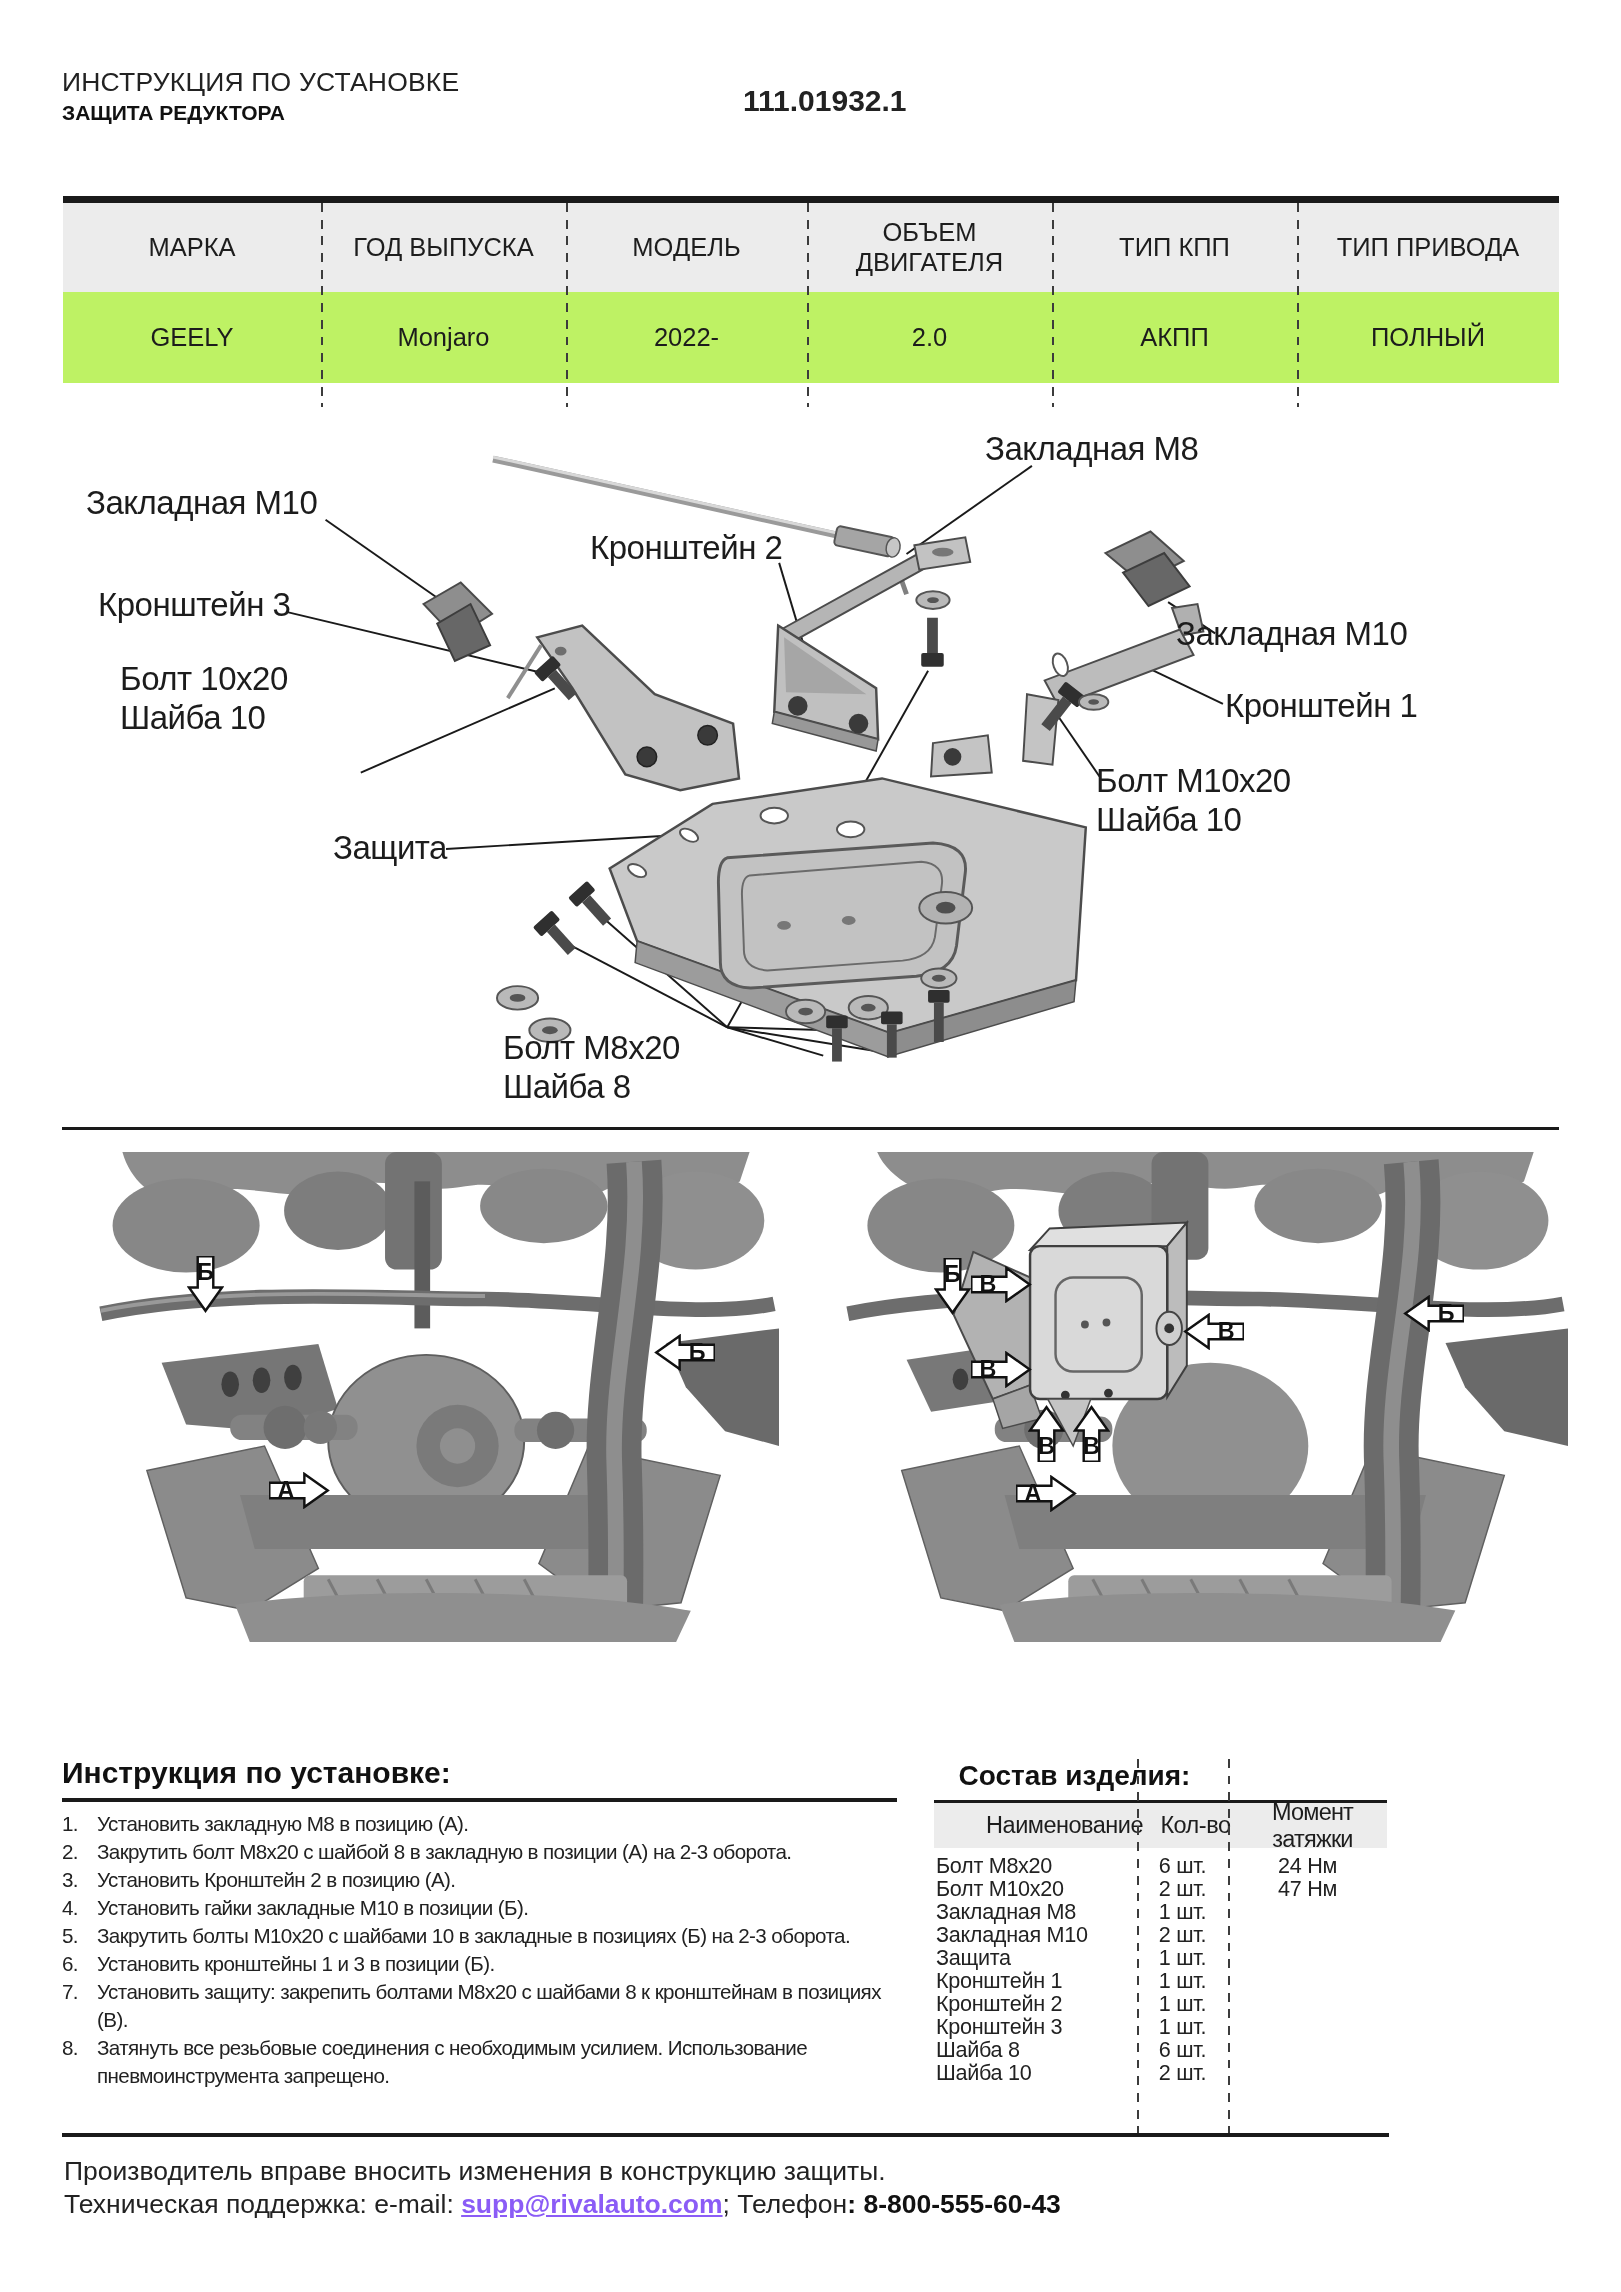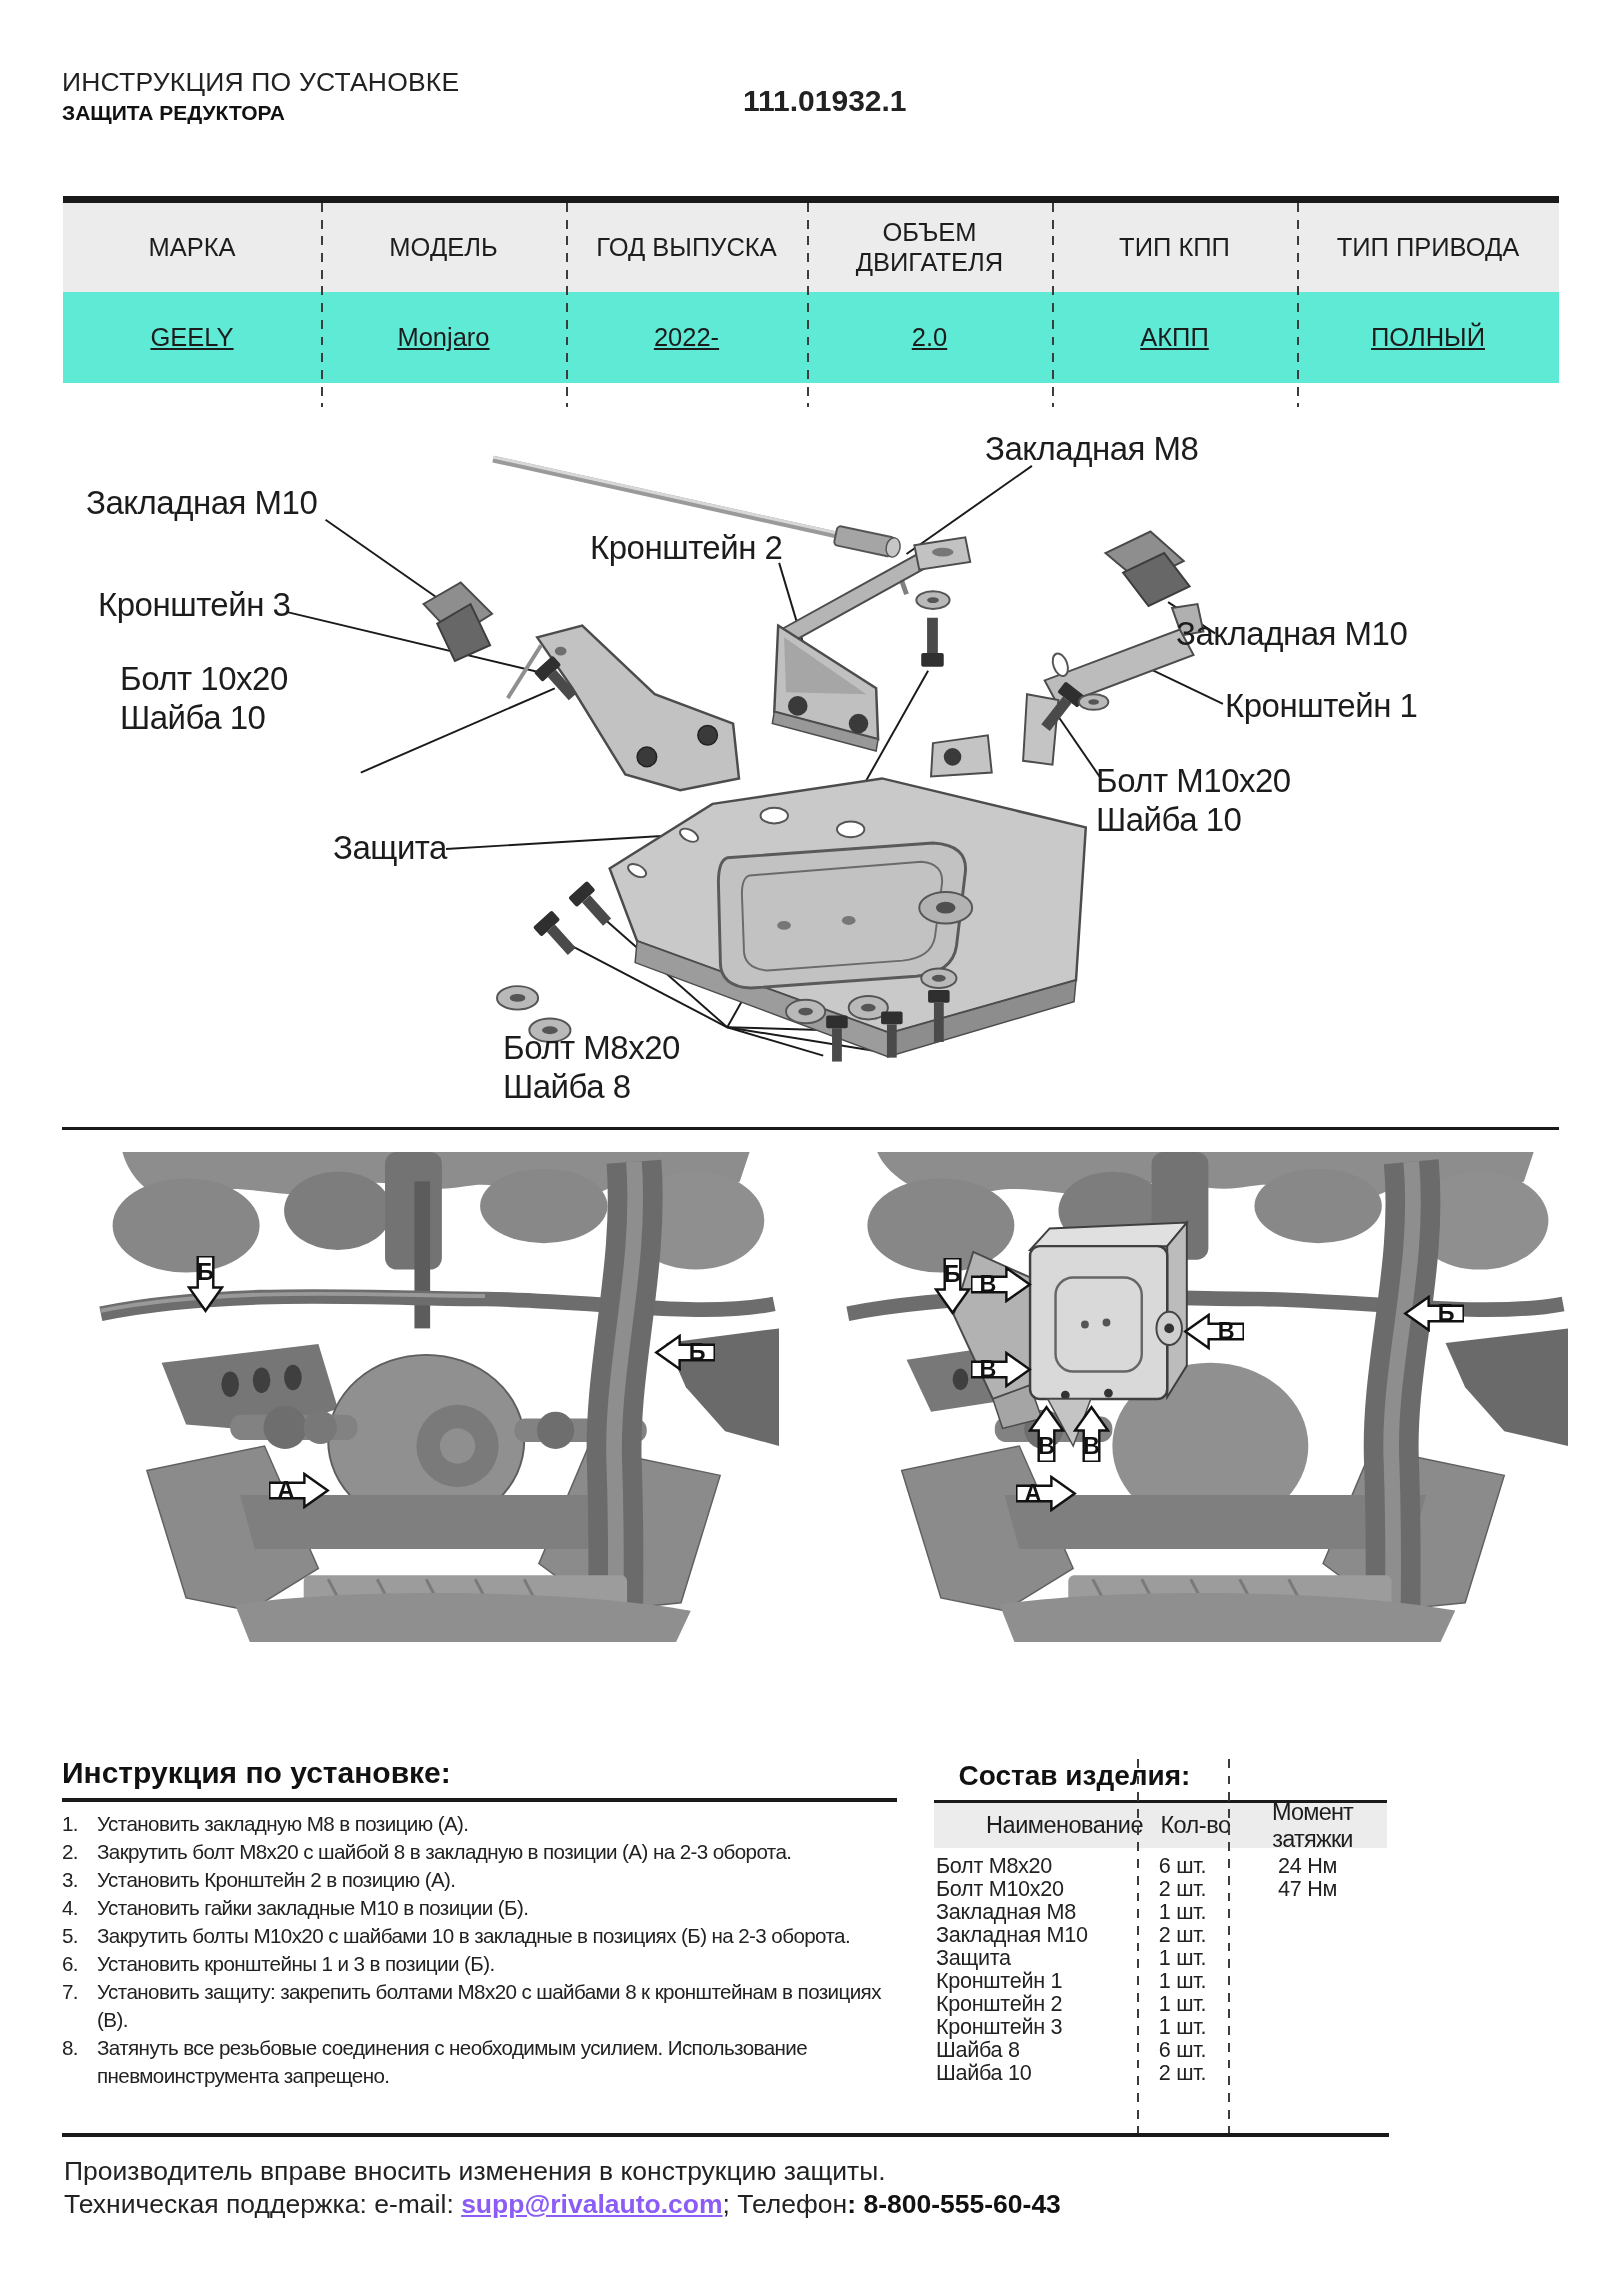--- a/index.html
+++ b/index.html
@@ -9,21 +9,21 @@
   .doc-type{position:absolute;left:62px;top:67px;font-size:26.5px;letter-spacing:0.2px;color:#222;}
   .product{position:absolute;left:62px;top:101px;font-size:21px;font-weight:bold;color:#111;}
   .part-number{position:absolute;left:743px;top:84px;font-size:30px;font-weight:bold;color:#222;}
   
   .spec{position:absolute;left:63px;top:196px;width:1496px;}
   .spec-border{height:6.9px;background:#1a1a1a;}
   .spec-grid{display:grid;grid-template-columns:258px 245px 241px 245px 245px 262px;}
   .spec-cell{display:flex;align-items:center;justify-content:center;text-align:center;
              font-size:25.5px;line-height:1.18;}
   .spec-head{height:89px;background:#ececec;color:#1d1d1d;}
-  .spec-val{height:91px;background:#5eead4;text-decoration:underline;}
+  .spec-val{height:91px;background:#bef264;}
   .vdash{position:absolute;width:2px;
          background:repeating-linear-gradient(180deg,#3c3c3c 0 8.8px,transparent 8.8px 16.7px);}
   .spec .vdash{top:6.9px;height:204px;}
   
   .diagram{position:absolute;left:0;top:412px;width:1621px;height:725px;}
   .dsvg{position:absolute;left:0;top:0;}
   .dlabel{position:absolute;font-size:33px;letter-spacing:-0.5px;line-height:39px;
           color:#1c1c1c;white-space:nowrap;}
   .dlabel span{display:block;}
   .rule{position:absolute;background:#1a1a1a;}
@@ -68,22 +68,22 @@
 <div class="page">
 
   <div class="doc-type">ИНСТРУКЦИЯ ПО УСТАНОВКЕ</div>
   <div class="product">ЗАЩИТА РЕДУКТОРА</div>
   <div class="part-number">111.01932.1</div>
 
   <div class="spec">
     <div class="spec-border"></div>
     <div class="spec-grid">
       <div class="spec-cell spec-head">МАРКА</div>
+      <div class="spec-cell spec-head">ГОД ВЫПУСКА</div>
       <div class="spec-cell spec-head">МОДЕЛЬ</div>
-      <div class="spec-cell spec-head">ГОД ВЫПУСКА</div>
       <div class="spec-cell spec-head">ОБЪЕМ ДВИГАТЕЛЯ</div>
       <div class="spec-cell spec-head">ТИП КПП</div>
       <div class="spec-cell spec-head">ТИП ПРИВОДА</div>
       <div class="spec-cell spec-val">GEELY</div>
       <div class="spec-cell spec-val">Monjaro</div>
       <div class="spec-cell spec-val">2022-</div>
       <div class="spec-cell spec-val">2.0</div>
       <div class="spec-cell spec-val">АКПП</div>
       <div class="spec-cell spec-val">ПОЛНЫЙ</div>
     </div>

